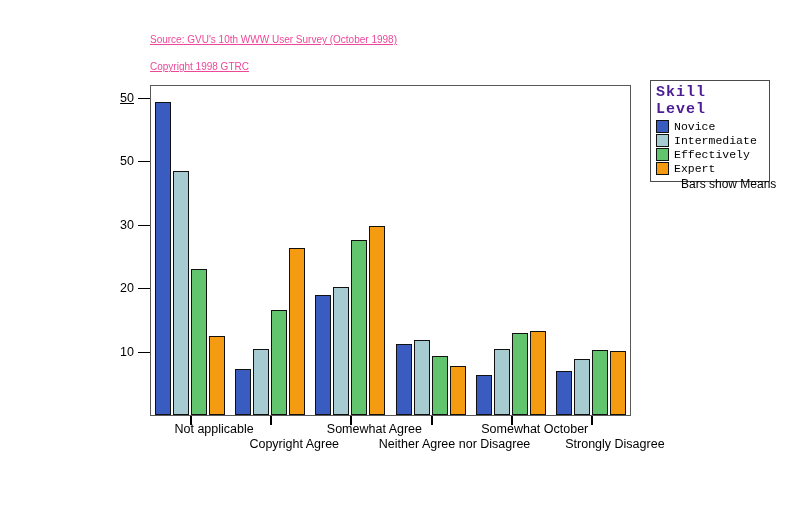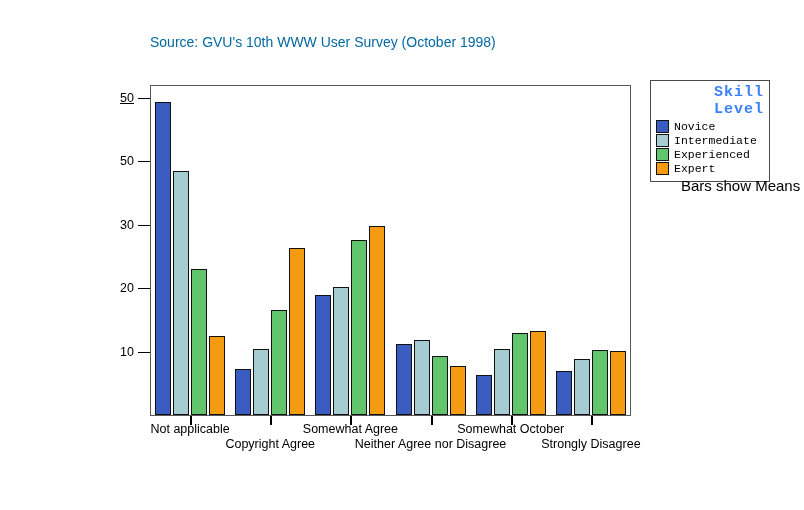--- a/index.html
+++ b/index.html
@@ -12,24 +12,25 @@
     width: 804px;
     height: 510px;
     background: #ffffff;
     overflow: hidden;
     font-family: "Liberation Sans", sans-serif;
   }
 
   
   .note {
     position: absolute;
-    color: #0369a1;
-    font-family: "Liberation Sans", sans-serif;
-    font-size: 14px;
-    white-space: nowrap;
+    color: #ec4899;
+    font-family: "Liberation Sans", sans-serif;
+    font-size: 10px;
+    white-space: nowrap;
+    text-decoration: underline;
   }
   #source-note { left: 150px; top: 34px; }
   #copyright-note { left: 150px; top: 61px; }
 
   
   #plot-frame {
     position: absolute;
     left: 150px;
     top: 85px;
     width: 481px;
@@ -108,20 +109,21 @@
     height: 9px;
     border-left: 2.5px solid #000000;
   }
   .x-label {
     position: absolute;
     font-family: "Liberation Sans", sans-serif;
     font-size: 12.5px;
     color: #000000;
     white-space: nowrap;
     transform: translateX(-50%);
+    margin-left: 24px;
   }
 
   
   #chart-title {
     position: absolute;
     left: 0;
     top: 448px;
     width: 804px;
     text-align: center;
     font-family: "Liberation Sans", sans-serif;
@@ -139,22 +141,22 @@
     width: 120px;
     border: 1.5px solid #4a4a4a;
     background: #ffffff;
     padding: 3px 5px 5px 5px;
     box-sizing: border-box;
   }
   #legend-title {
     font-family: "Liberation Mono", monospace;
     font-weight: bold;
     font-size: 15px;
-    color: #3b82f6;
-    text-align: right;
+    color: #4c1d95;
+    text-align: left;
     letter-spacing: 1px;
     margin-bottom: 2px;
   }
   .legend-row {
     display: flex;
     align-items: center;
     margin: 1px 0;
   }
   .legend-swatch {
     width: 13px;
@@ -168,32 +170,33 @@
     font-family: "Liberation Mono", monospace;
     font-size: 11.5px;
     color: #000000;
     white-space: nowrap;
   }
   #legend-footnote {
     position: absolute;
     left: 661px;
     top: 177px;
     font-family: "Liberation Sans", sans-serif;
-    font-size: 15px;
+    font-size: 12px;
     color: #000000;
     white-space: nowrap;
     padding-left: 20px;
   }
 </style>
 </head>
 <body>
 
 <div id="page">
 
   <div class="note" id="source-note">Source: GVU's 10th WWW User Survey (October 1998)</div>
+  <div class="note" id="copyright-note">Copyright 1998 GTRC</div>
 
   <div id="y-axis-zone">
     <div id="y-axis-label">Percent</div>
     <div id="y-ticks">
         <div class="y-tick" style="top: 266.538px; left: 35px;"></div>
         <div class="y-tick-label" style="top: 266.538px;">10</div>
         <div class="y-tick" style="top: 203.077px; left: 35px;"></div>
         <div class="y-tick-label" style="top: 203.077px; text-align: center;">20</div>
         <div class="y-tick" style="top: 139.615px; left: 35px;"></div>
         <div class="y-tick-label" style="top: 139.615px;">30</div>
@@ -267,21 +270,21 @@
         <div class="legend-row">
           <span class="legend-swatch" style="background: rgb(58, 91, 191);"></span>
           <span class="legend-label">Novice</span>
         </div>
         <div class="legend-row">
           <span class="legend-swatch" style="background: rgb(166, 203, 208);"></span>
           <span class="legend-label">Intermediate</span>
         </div>
         <div class="legend-row">
           <span class="legend-swatch" style="background: rgb(99, 196, 110);"></span>
-          <span class="legend-label">Experienced</span>
+          <span class="legend-label">Effectively</span>
         </div>
         <div class="legend-row">
           <span class="legend-swatch" style="background: rgb(245, 155, 17);"></span>
           <span class="legend-label">Expert</span>
         </div>
       </div>
   </div>
 
   <div id="legend-footnote">Bars show Means</div>
 

